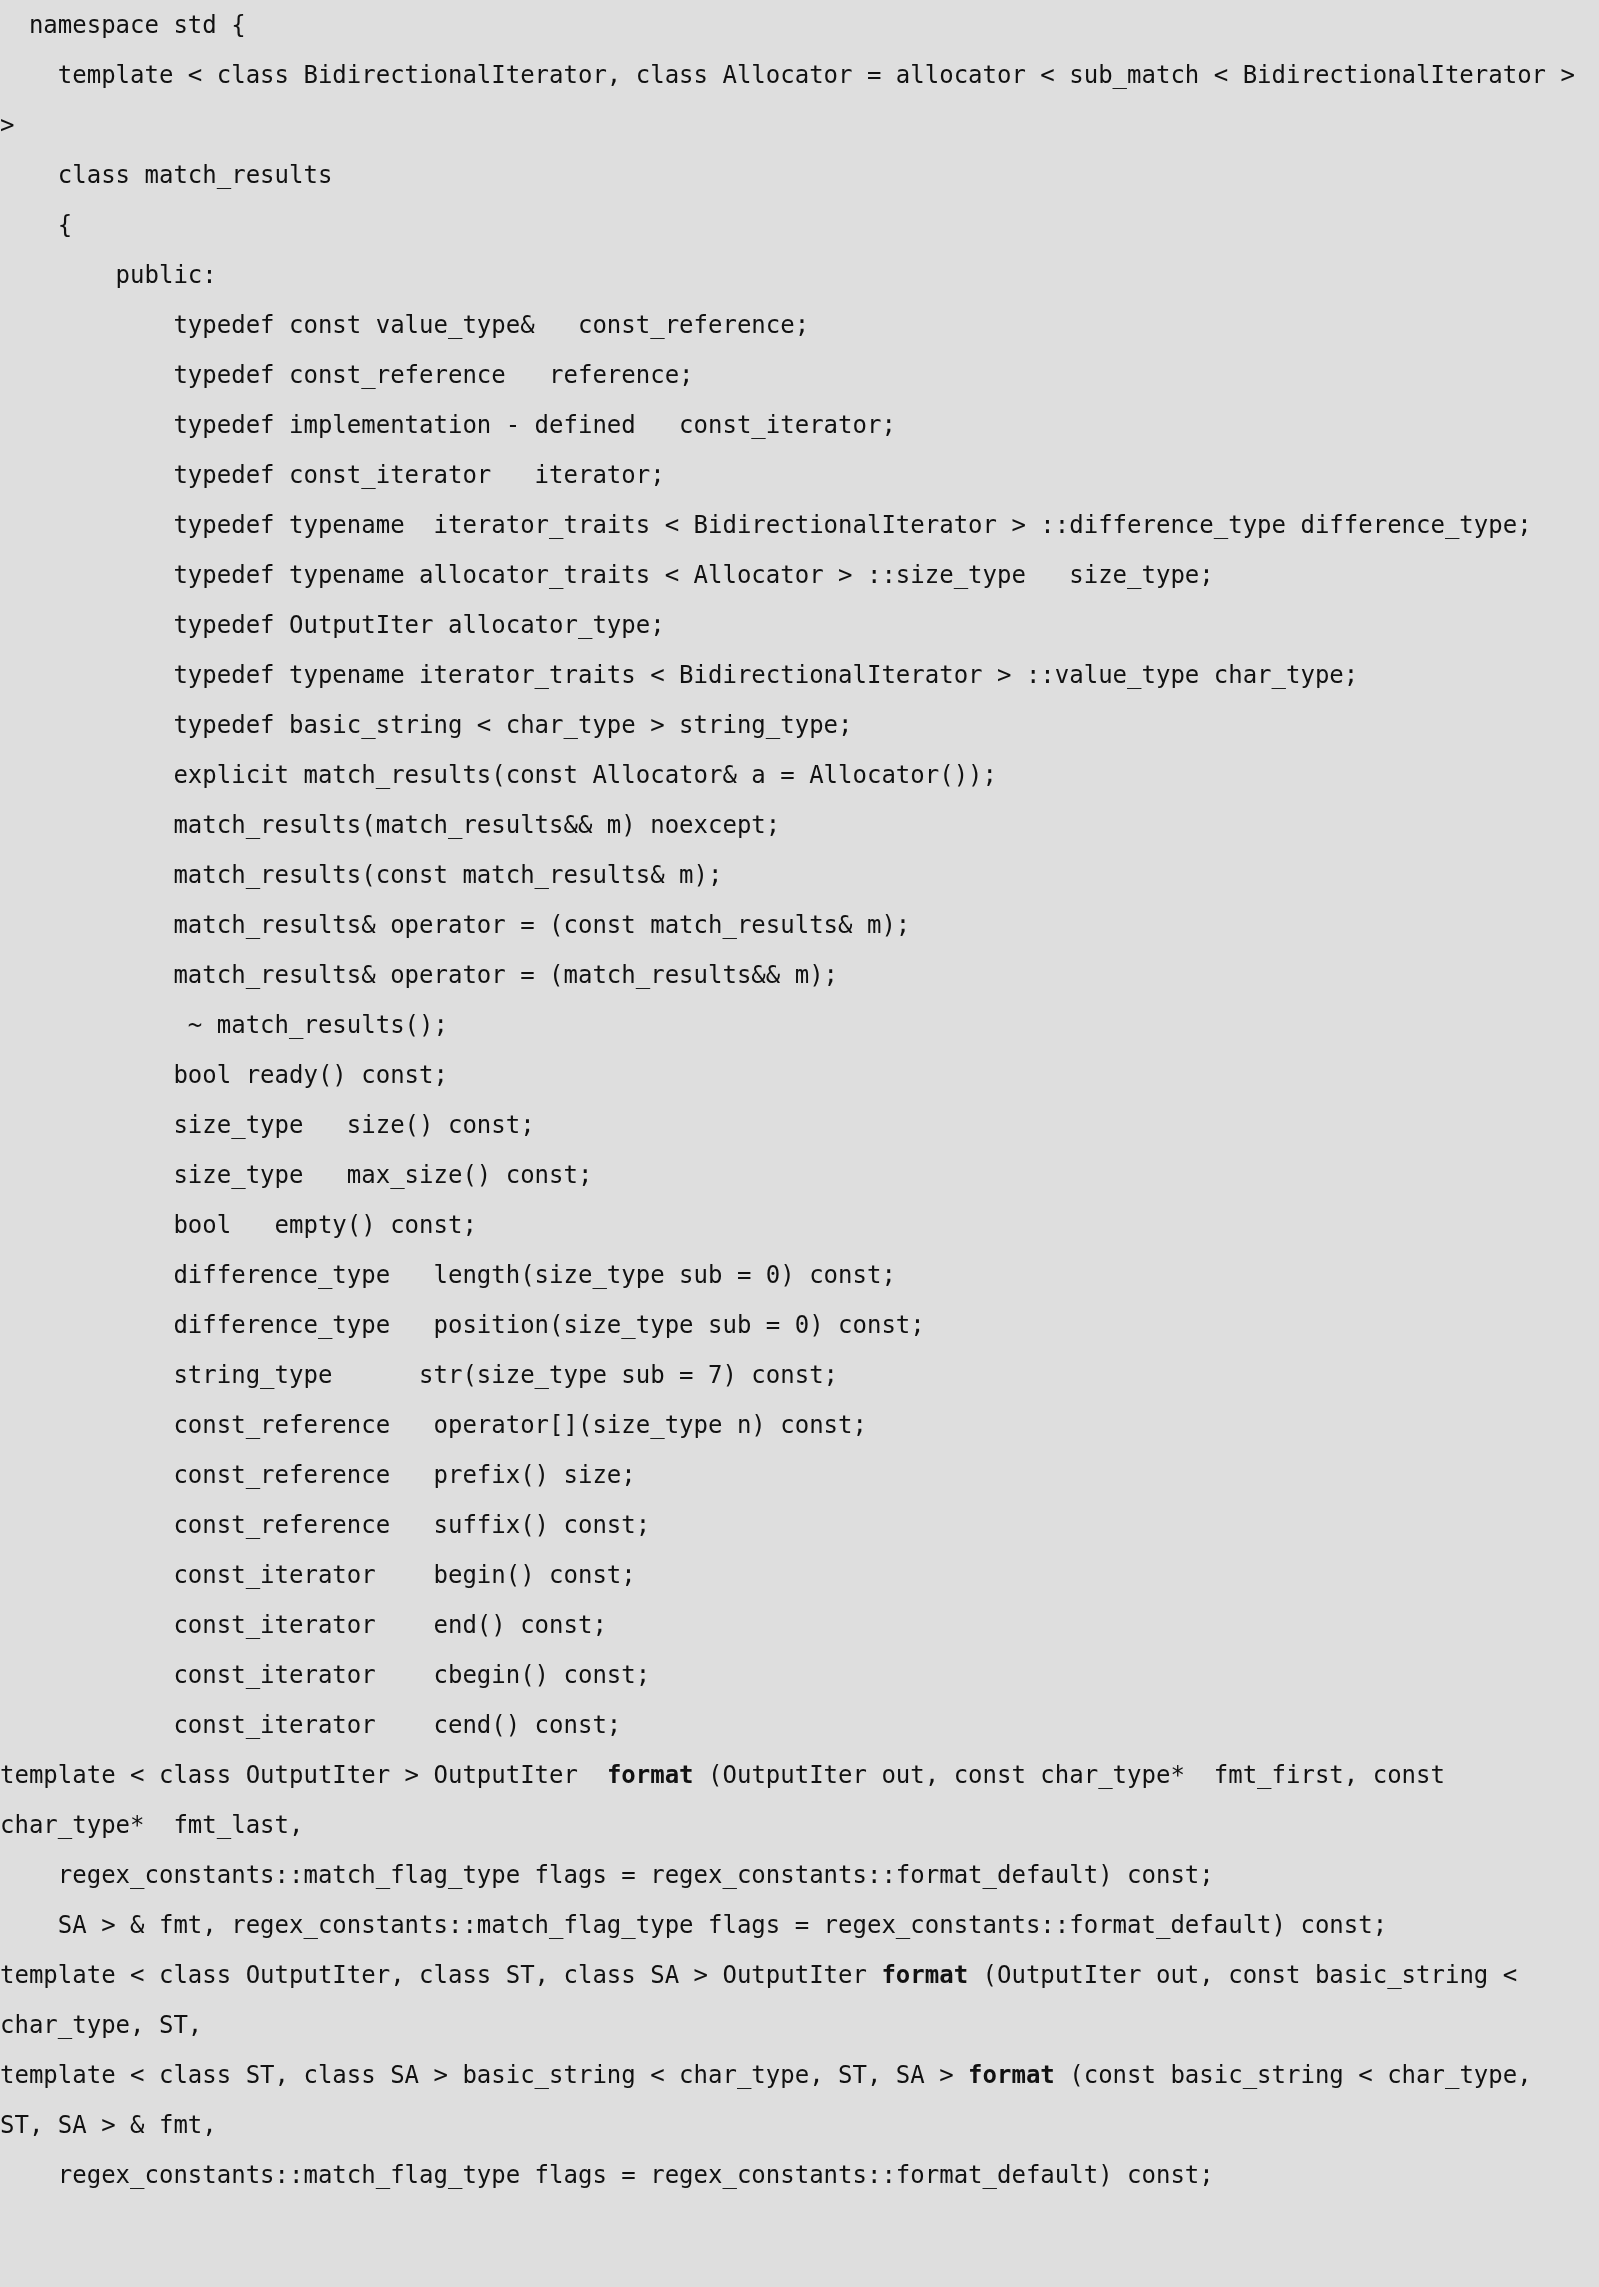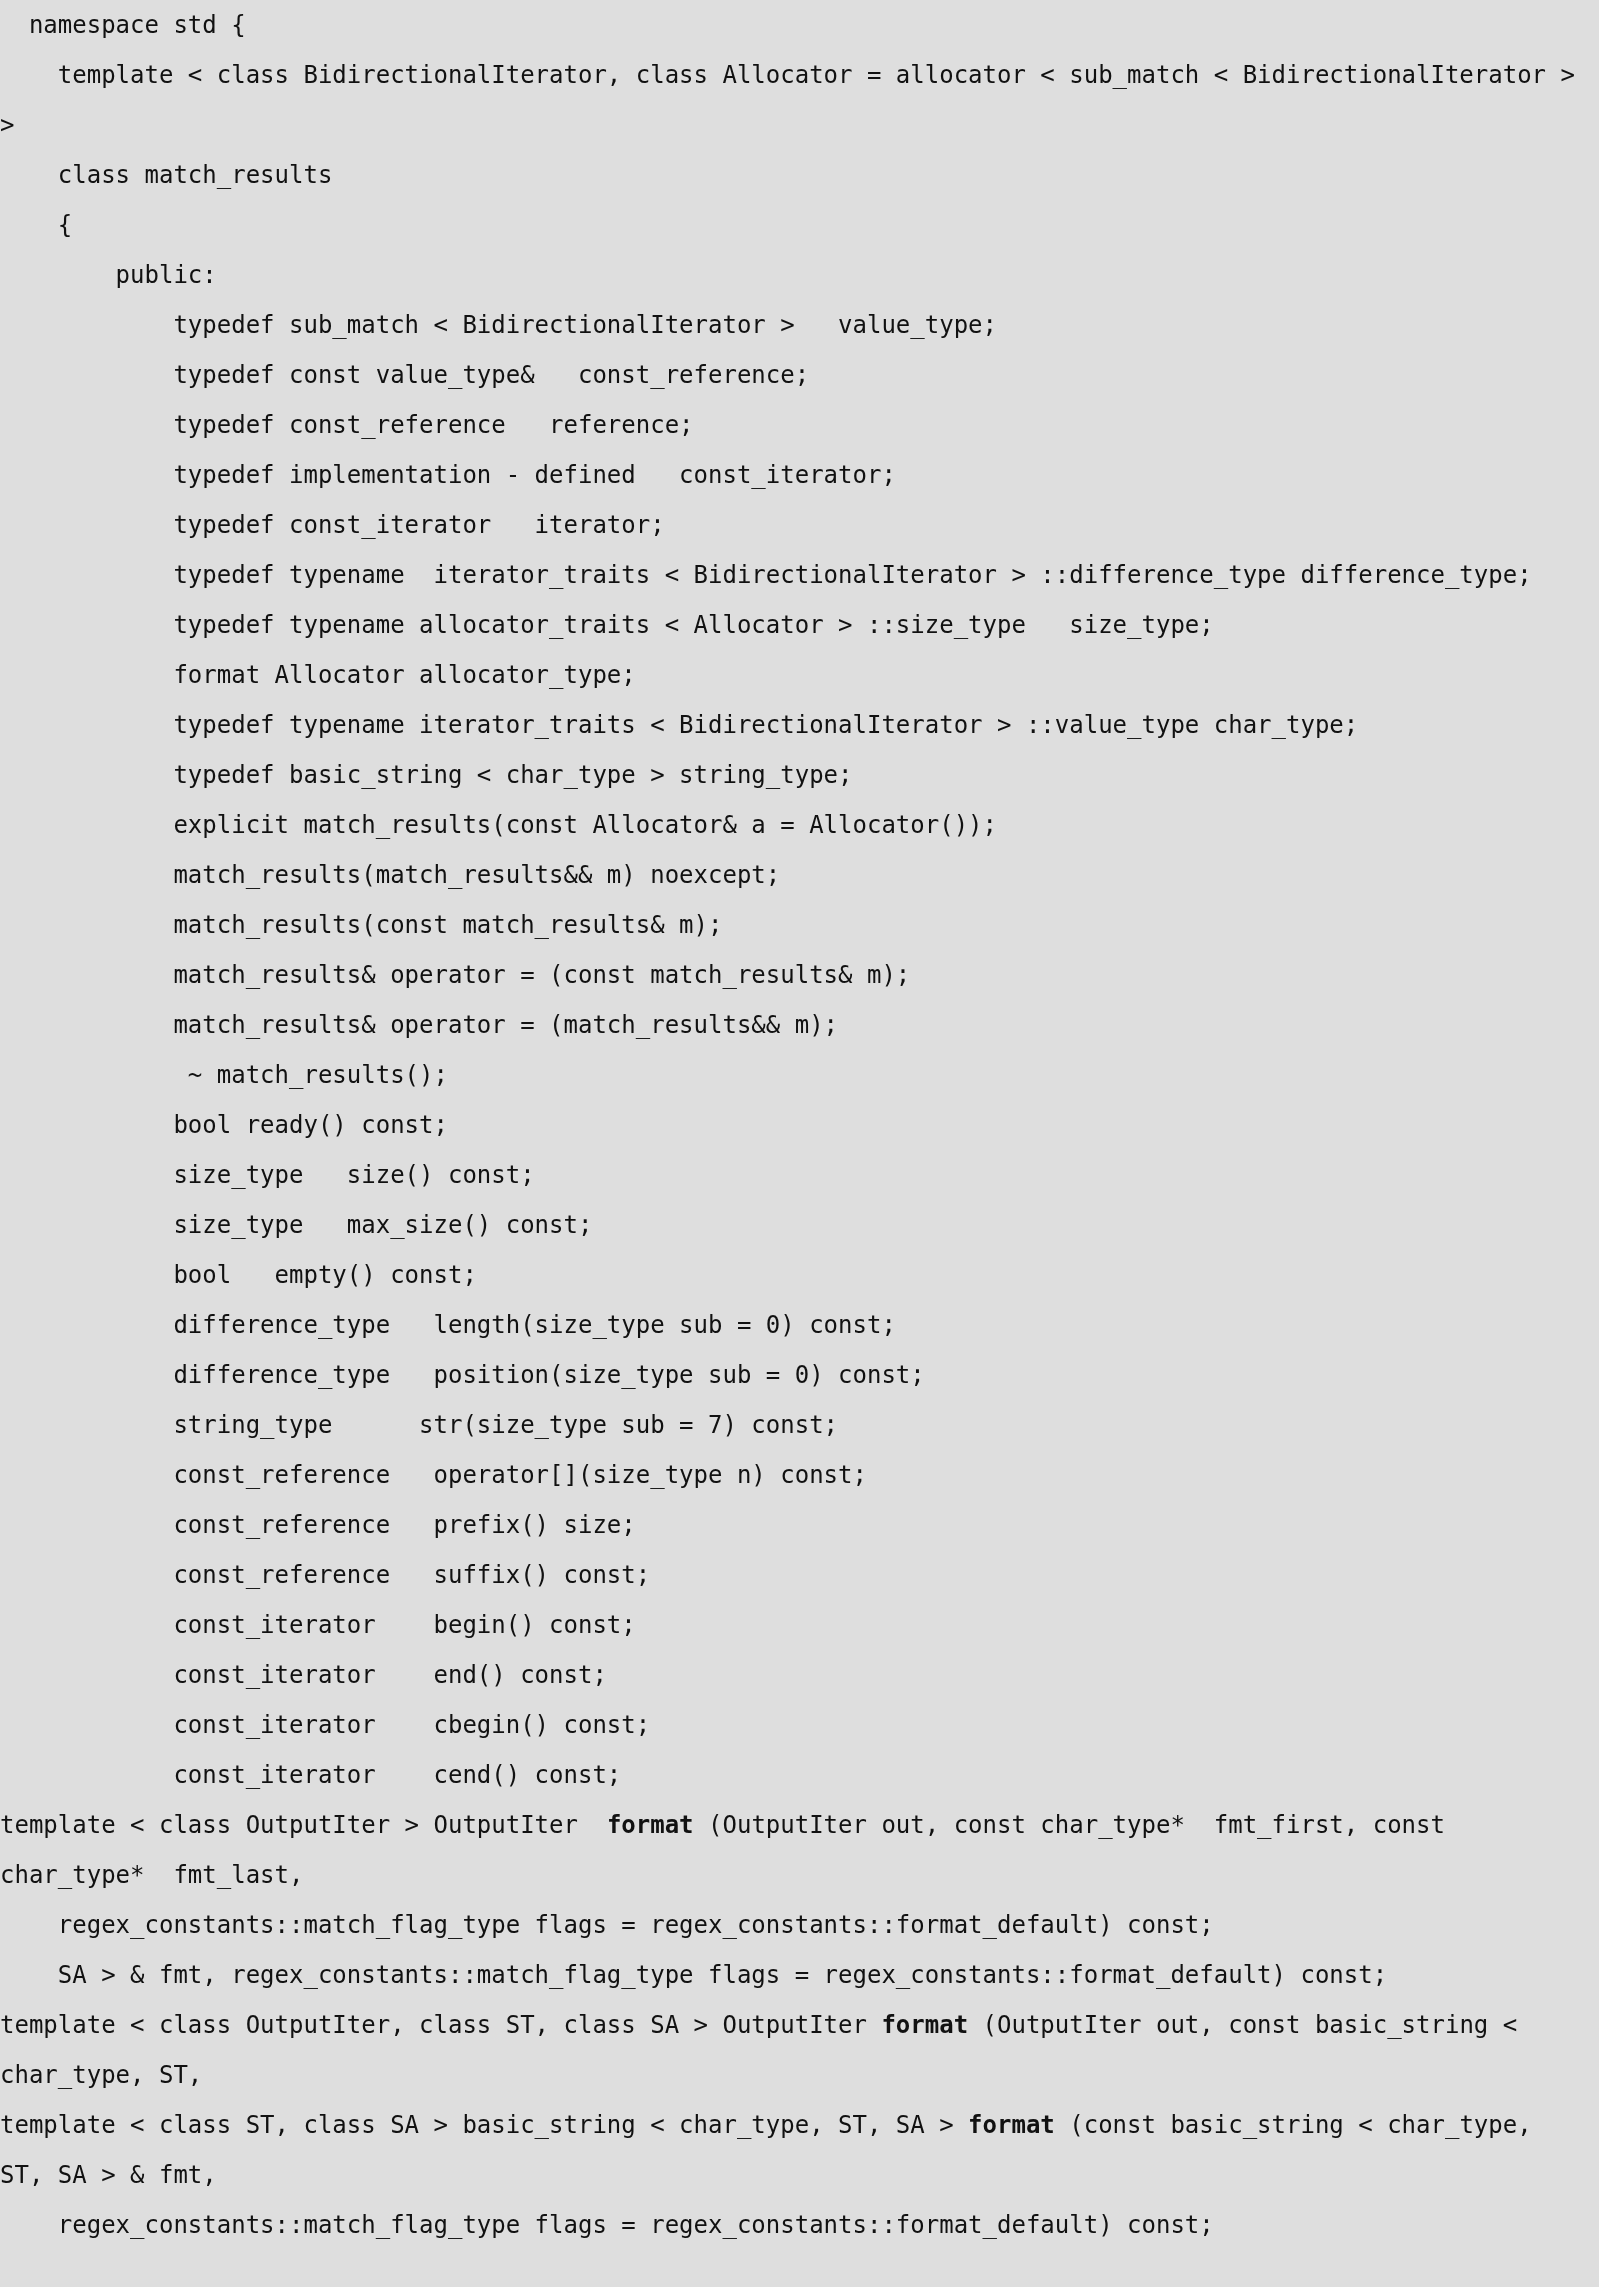--- a/index.html
+++ b/index.html
@@ -44,28 +44,27 @@
 <body>
 
 <div class="page">
   <div class="code-block">
 
     <div class="line first">  namespace std {</div>
     <div class="line">    template &lt; class BidirectionalIterator, class Allocator = allocator &lt; sub_match &lt; BidirectionalIterator &gt;  &gt;</div>
     <div class="line">    class match_results</div>
     <div class="line">    {</div>
     <div class="line">        public:</div>
-    <div class="line">            typedef sub_match &lt; BidirectionalIterator &gt;   value_type;</div>
     <div class="line">            typedef const value_type&amp;   const_reference;</div>
     <div class="line">            typedef const_reference   reference;</div>
     <div class="line">            typedef implementation - defined   const_iterator;</div>
     <div class="line">            typedef const_iterator   iterator;</div>
     <div class="line">            typedef typename  iterator_traits &lt; BidirectionalIterator &gt; ::difference_type difference_type;</div>
     <div class="line">            typedef typename allocator_traits &lt; Allocator &gt; ::size_type   size_type;</div>
-    <div class="line">            format Allocator allocator_type;</div>
+    <div class="line">            typedef OutputIter allocator_type;</div>
     <div class="line">            typedef typename iterator_traits &lt; BidirectionalIterator &gt; ::value_type char_type;</div>
     <div class="line">            typedef basic_string &lt; char_type &gt; string_type;</div>
     <div class="line">            explicit match_results(const Allocator&amp; a = Allocator());</div>
     <div class="line">            match_results(match_results&amp;&amp; m) noexcept;</div>
     <div class="line">            match_results(const match_results&amp; m);</div>
     <div class="line">            match_results&amp; operator = (const match_results&amp; m);</div>
     <div class="line">            match_results&amp; operator = (match_results&amp;&amp; m);</div>
     <div class="line">             ~ match_results();</div>
     <div class="line">            bool ready() const;</div>
     <div class="line">            size_type   size() const;</div>

